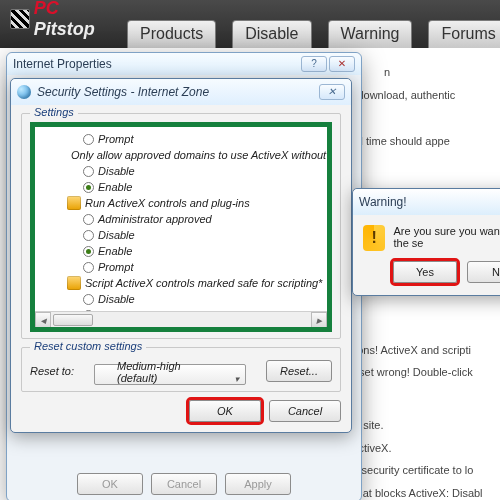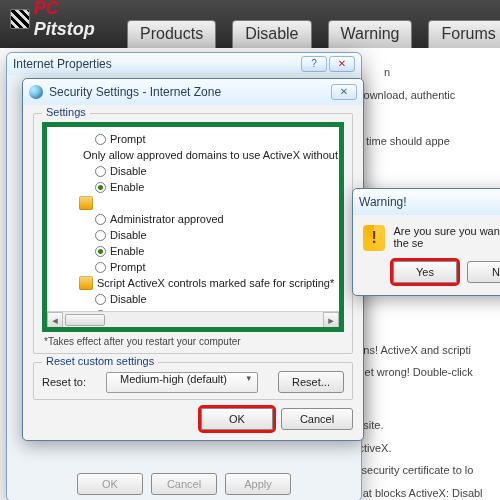--- a/index.html
+++ b/index.html
@@ -40,35 +40,35 @@
   .radio { width:11px; height:11px; border:1px solid #7a7a7a; border-radius:50%; background:#fff; display:inline-flex; align-items:center; justify-content:center;}
   .radio.sel::after { content:""; width:5px; height:5px; border-radius:50%; background:#3c7d17;}
   .ico-sm { width:14px; height:14px; background:linear-gradient(#ffd97a,#e8a000); border-radius:2px; box-shadow:inset 0 0 0 1px rgba(0,0,0,.15);}
   .hsb { position:absolute; left:0; right:0; bottom:0; height:16px; background:#efefef; border-top:1px solid #cfcfcf; display:flex; align-items:center;}
   .hsb .ar { width:16px; height:16px; text-align:center; line-height:14px; color:#666; background:linear-gradient(#fafafa,#dcdcdc); border:1px solid #bbb;}
   .hsb .thumb { width:40px; height:12px; margin-left:2px; border:1px solid #aaa;
     background:linear-gradient(#f8f8f8,#dedede); border-radius:2px;}
   .footnote { font-size:10px; margin:4px 0 0 2px; color:#444;}
   .row { display:flex; align-items:center; gap:20px; }
   .combo { flex:1; height:21px; border:1px solid #9a9a9a; background:linear-gradient(#fff,#ececec);
-    display:flex; align-items:flex-start; padding:0 13px; border-radius:2px; position:relative;}
+    display:flex; align-items:flex-end; padding:0 22px; border-radius:2px; position:relative;margin-top:8px;}
   .combo::after { content:"▾"; position:absolute; right:6px; color:#555; font-size:9px;}
   .btn { height:22px; min-width:66px; padding:0 10px; border:1px solid #8c8c8c; border-radius:3px;
     background:linear-gradient(#fcfcfc,#e3e3e3); display:inline-flex; align-items:center; justify-content:center;
     font-size:11px; color:#222;}
   .btn-row { display:flex; gap:8px; justify-content:flex-end; margin-top:4px;}
   .highlight { outline:3px solid #e01414; outline-offset:0px; border-radius:2px;}
 
   
   .ip-shell { position:absolute; left:6px; top:52px; width:356px; height:450px;
     border:1px solid #7fa2c5; border-radius:6px; background:#eef3f8; box-shadow:0 6px 24px rgba(0,0,0,.35);}
   .ip-title { height:22px; background:linear-gradient(#f6fbff,#dff0fe); border-radius:6px 6px 0 0;
     display:flex; align-items:center; padding:0 6px; color:#2b3e55; font-size:12px;}
   .ip-title .winbtns .winbtn.cl { color:#a33; }
-  .sec-dlg { left:22px; top:78px; }
+  .sec-dlg { left:10px; top:78px;font-style:italic; }
   .bottom-buttons { position:absolute; bottom:6px; left:0; right:0; display:flex; gap:8px; justify-content:center;}
   .btn.disabled { color:#9a9a9a; }
 
   
   .warn { left:352px; top:188px; width:220px; }
   .warn .dlg-title { background:linear-gradient(#fff,#dceefc);}
   .warn-body { padding:10px 10px 12px; display:flex; flex-direction:column; gap:10px;}
   .warn-msg { display:flex; gap:8px; align-items:flex-start;}
   .warn-ico { width:26px; height:26px; border-radius:4px; background:
     conic-gradient(from 0deg,#ffcf3f,#ffb400); position:relative;}
@@ -146,20 +146,21 @@
         <div class="tree-row indent2">
             <span class="radio"></span>
             <span>Disable</span>
           </div>
         <div class="tree-row indent2">
             <span class="radio sel"></span>
             <span>Enable</span>
           </div>
         <div class="tree-row indent1">
             <span class="ico-sm"></span>
+            <span>Run ActiveX controls and plug-ins</span>
           </div>
         <div class="tree-row indent2">
             <span class="radio"></span>
             <span>Administrator approved</span>
           </div>
         <div class="tree-row indent2">
             <span class="radio"></span>
             <span>Disable</span>
           </div>
         <div class="tree-row indent2">
@@ -186,21 +187,20 @@
             <span class="radio"></span>
             <span>Prompt</span>
           </div>
 
         <div class="hsb">
           <div class="ar">◂</div>
           <div class="thumb"></div>
           <div class="ar" style="margin-left:auto">▸</div>
         </div>
       </div>
-      <div class="footnote">*Takes effect after you restart your computer</div>
     </div>
 
     <div class="group">
       <span class="group-legend">Reset custom settings</span>
       <div class="row">
         <span>Reset to:</span>
         <div class="combo">
           <span>Medium-high (default)</span>
         </div>
         <div class="btn">Reset...</div>

